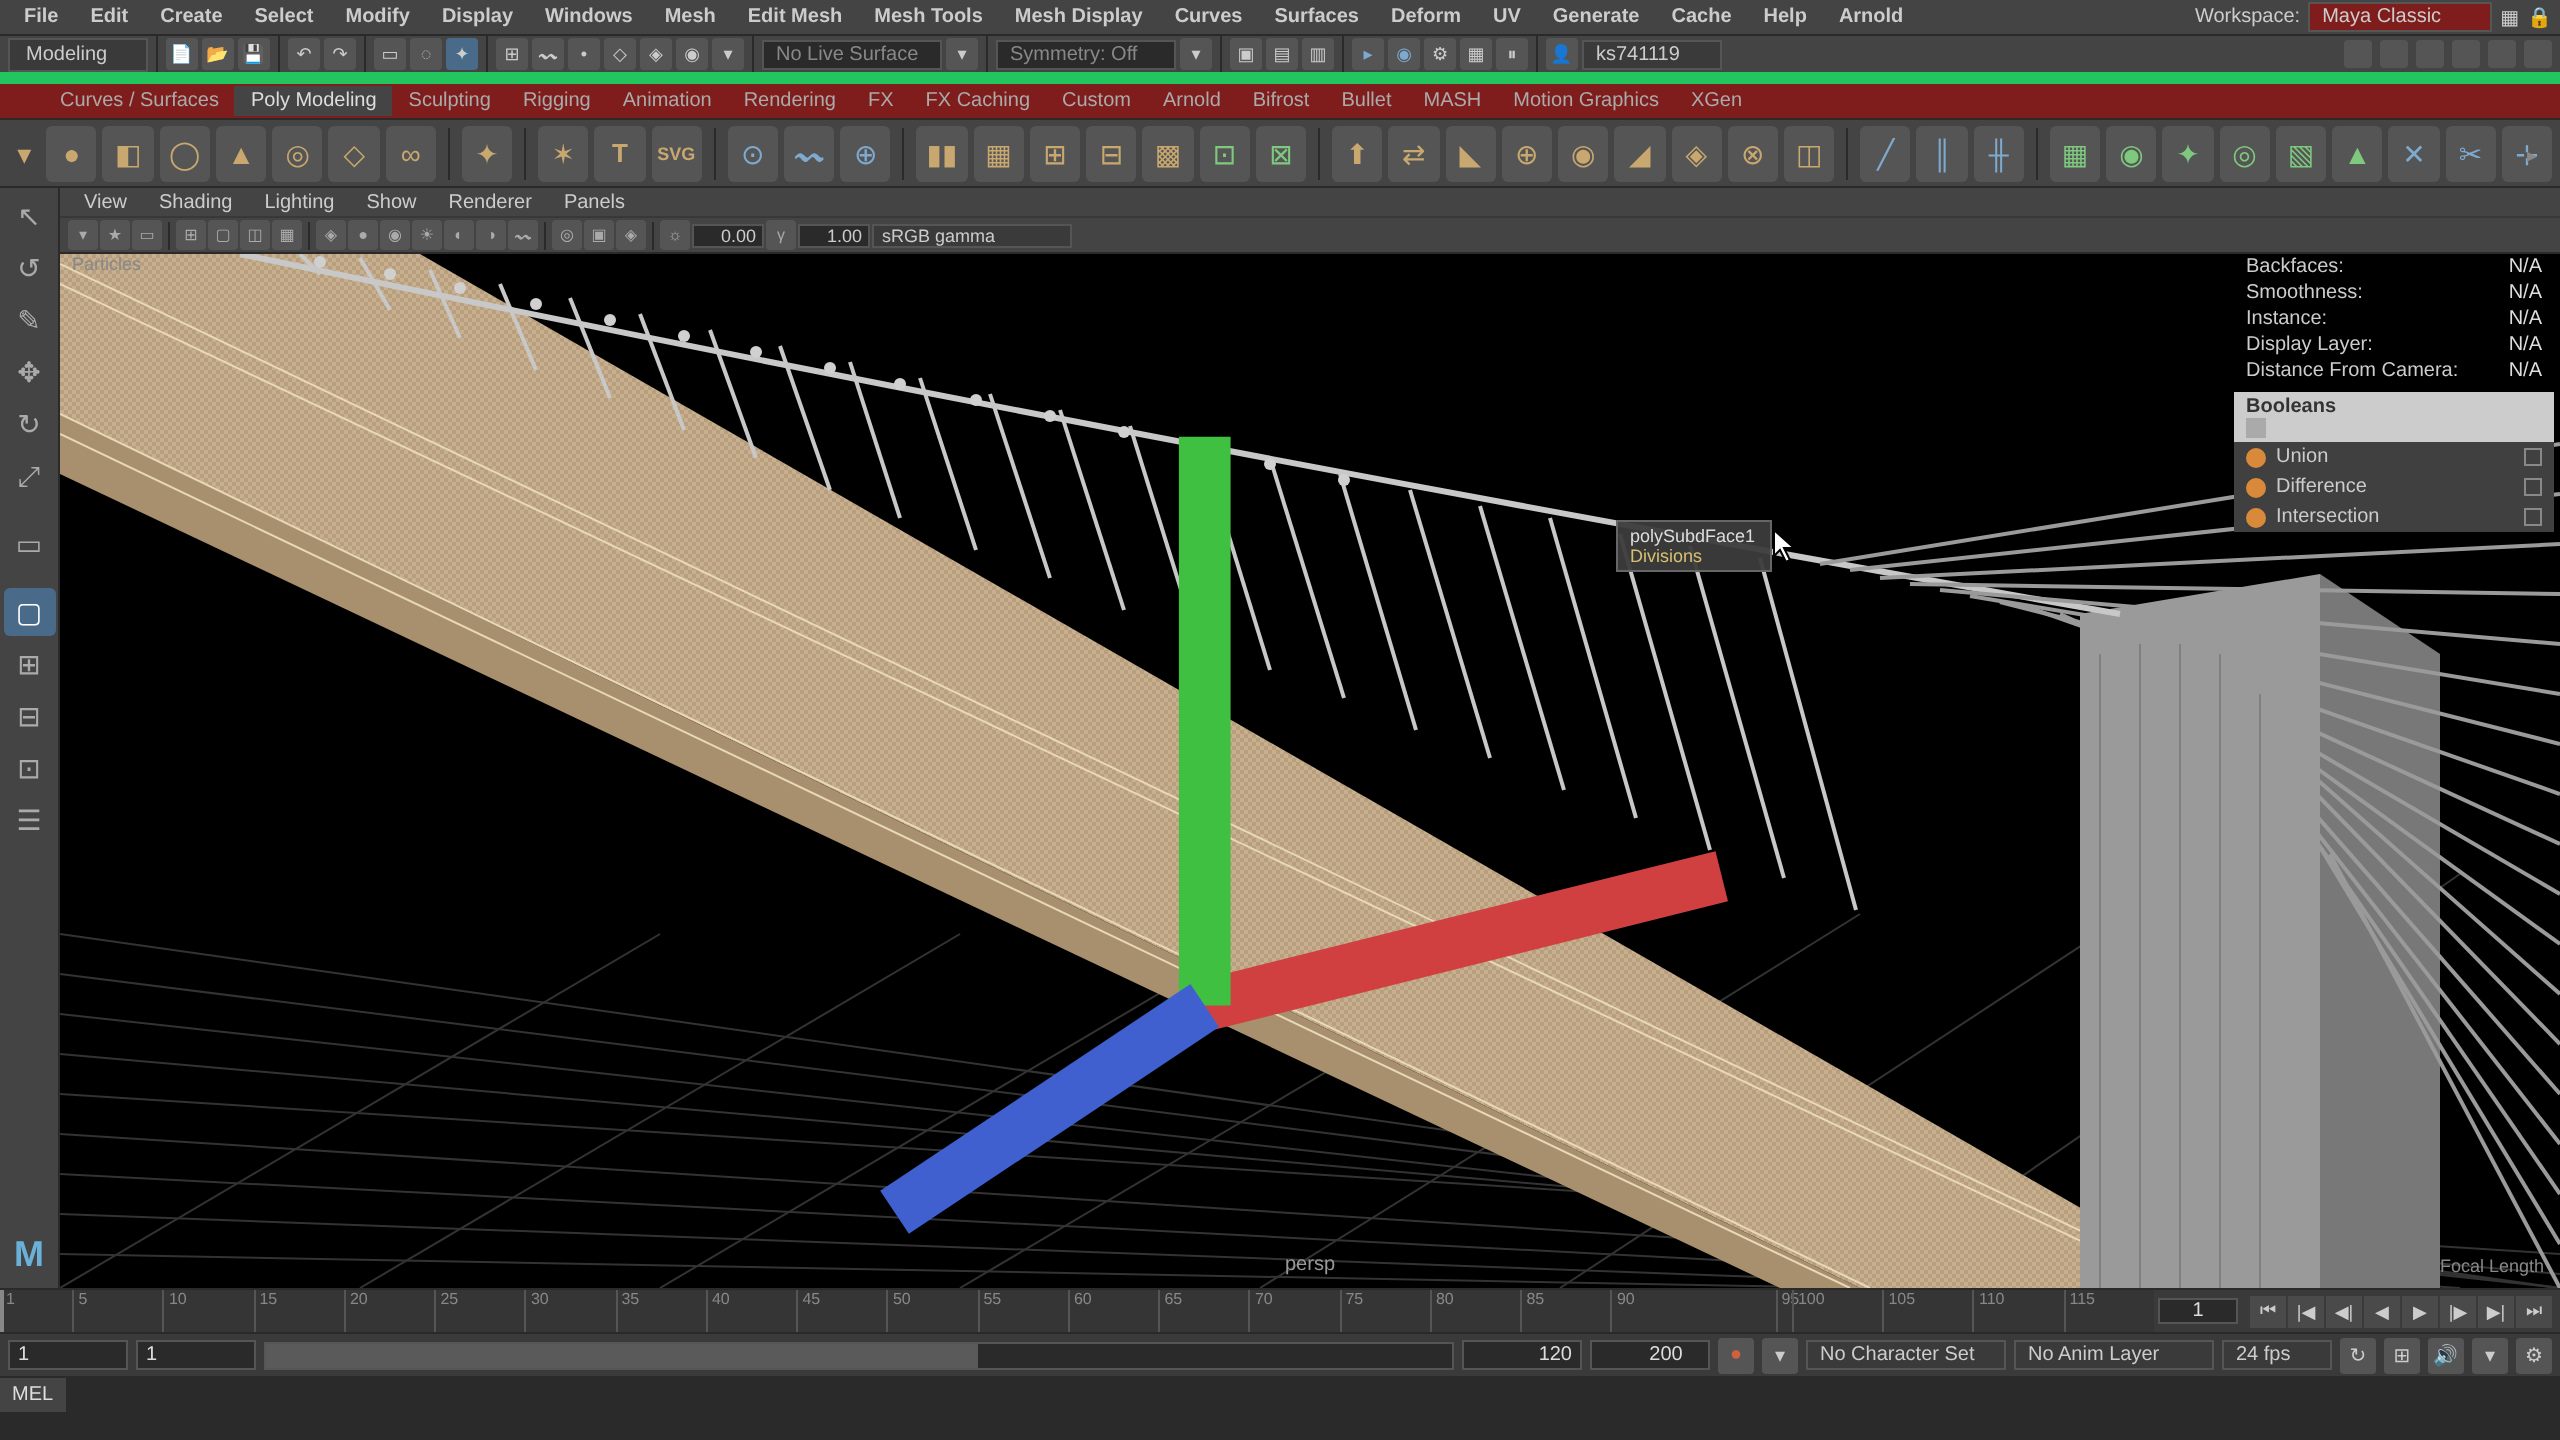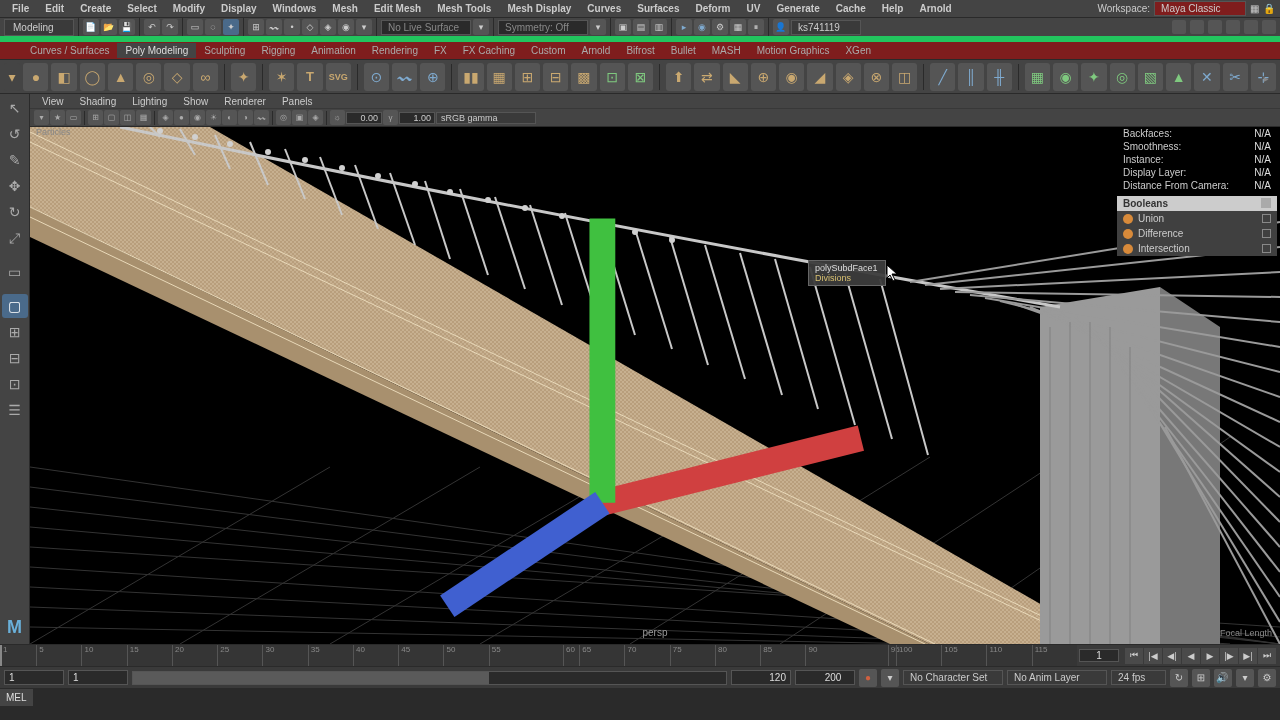--- a/index.html
+++ b/index.html
@@ -58,21 +58,21 @@
 .vp-label-tl { position:absolute; left:6px; top:0px; color:#888; font-size:9px; }
 .vp-label-bc { position:absolute; left:50%; bottom:6px; transform:translateX(-50%); color:#999; font-size:10px; }
 .vp-label-br { position:absolute; right:8px; bottom:6px; color:#888; font-size:9px; }
 .axis-gizmo { position:absolute; left:12px; bottom:12px; width:40px; height:40px; }
 
 
 .hud { position:absolute; right:3px; top:127px; width:160px; font-size:10px; }
 .hud .row { display:flex; justify-content:space-between; padding:1px 6px; color:#ccc;}
 .hud .row span:first-child { color:#ccc; }
 .hud .row span:last-child { color:#ddd; }
-.hud .section { background:#ccc; color:#333; padding:2px 6px; margin-top:4px; font-weight:bold; display:flex; justify-content:space-between;}
+.hud .section { background:#ccc; color:#333; padding:2px 6px; margin-top:4px; font-weight:bold; display:flex; justify-content:space-between;flex-direction:column;}
 .hud .opt { display:flex; align-items:center; padding:2px 6px; gap:5px; background:#404040;}
 .hud .opt .dot { width:10px; height:10px; border-radius:50%; }
 .hud .opt .dot.orange { background:#d88a3a; }
 .hud .opt .sq { width:9px; height:9px; border:1px solid #888; margin-left:auto; }
 
 
 .tooltip-box { position:absolute; background:rgba(60,60,60,.95); border:1px solid #666; padding:2px 6px; font-size:9px; color:#ddd; }
 .tooltip-box .label { color:#d8c070; }
 .cursor { position:absolute; width:14px; height:18px; }
 
@@ -488,21 +488,21 @@
       <div class="tick" style="left: 7.56303%;">10</div>
       <div class="tick" style="left: 11.7647%;">15</div>
       <div class="tick" style="left: 15.9664%;">20</div>
       <div class="tick" style="left: 20.1681%;">25</div>
       <div class="tick" style="left: 24.3697%;">30</div>
       <div class="tick" style="left: 28.5714%;">35</div>
       <div class="tick" style="left: 32.7731%;">40</div>
       <div class="tick" style="left: 36.9748%;">45</div>
       <div class="tick" style="left: 41.1765%;">50</div>
       <div class="tick" style="left: 45.3782%;">55</div>
-      <div class="tick" style="left: 49.5798%; margin-left: 29px;">60</div>
+      <div class="tick" style="left: 49.5798%;">60</div>
       <div class="tick" style="left: 53.7815%;">65</div>
       <div class="tick" style="left: 57.9832%;">70</div>
       <div class="tick" style="left: 62.1849%;">75</div>
       <div class="tick" style="left: 66.3866%;">80</div>
       <div class="tick" style="left: 70.5882%;">85</div>
       <div class="tick" style="left: 74.7899%;">90</div>
       <div class="tick" style="left: 78.9916%; margin-left: 37px;">95</div>
       <div class="tick" style="left: 83.1933%;">100</div>
       <div class="tick" style="left: 87.395%;">105</div>
       <div class="tick" style="left: 91.5966%;">110</div>

